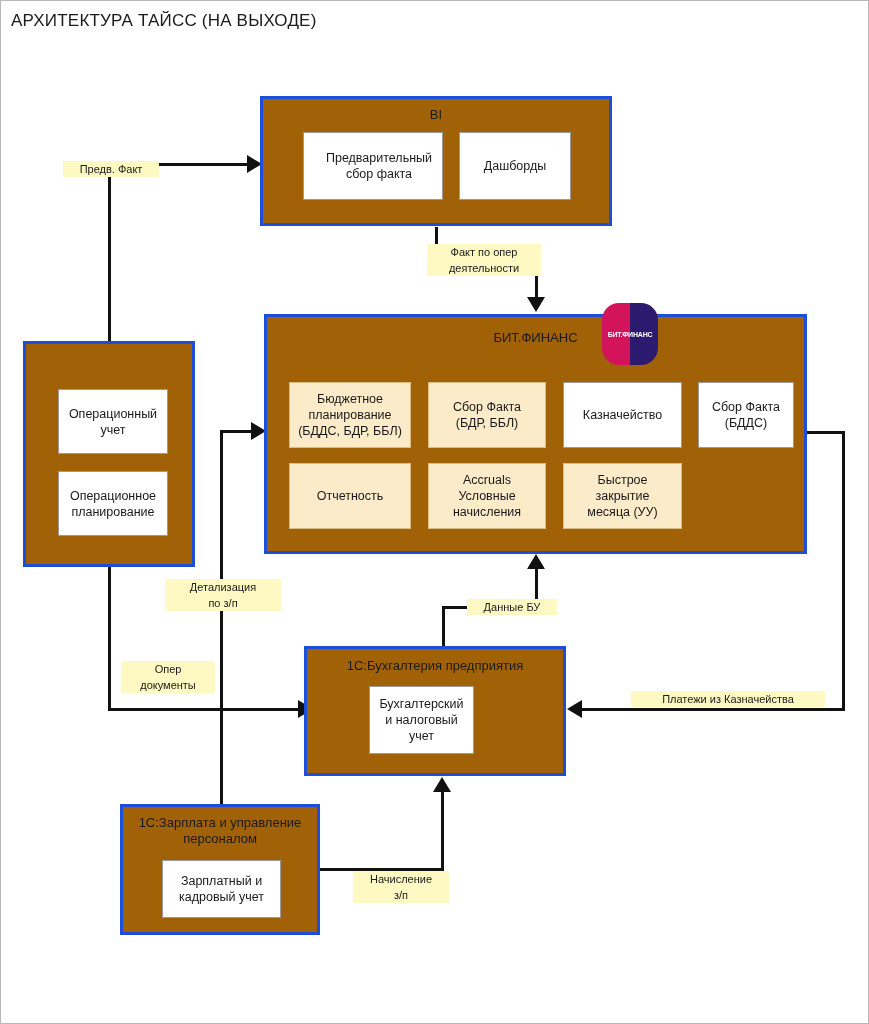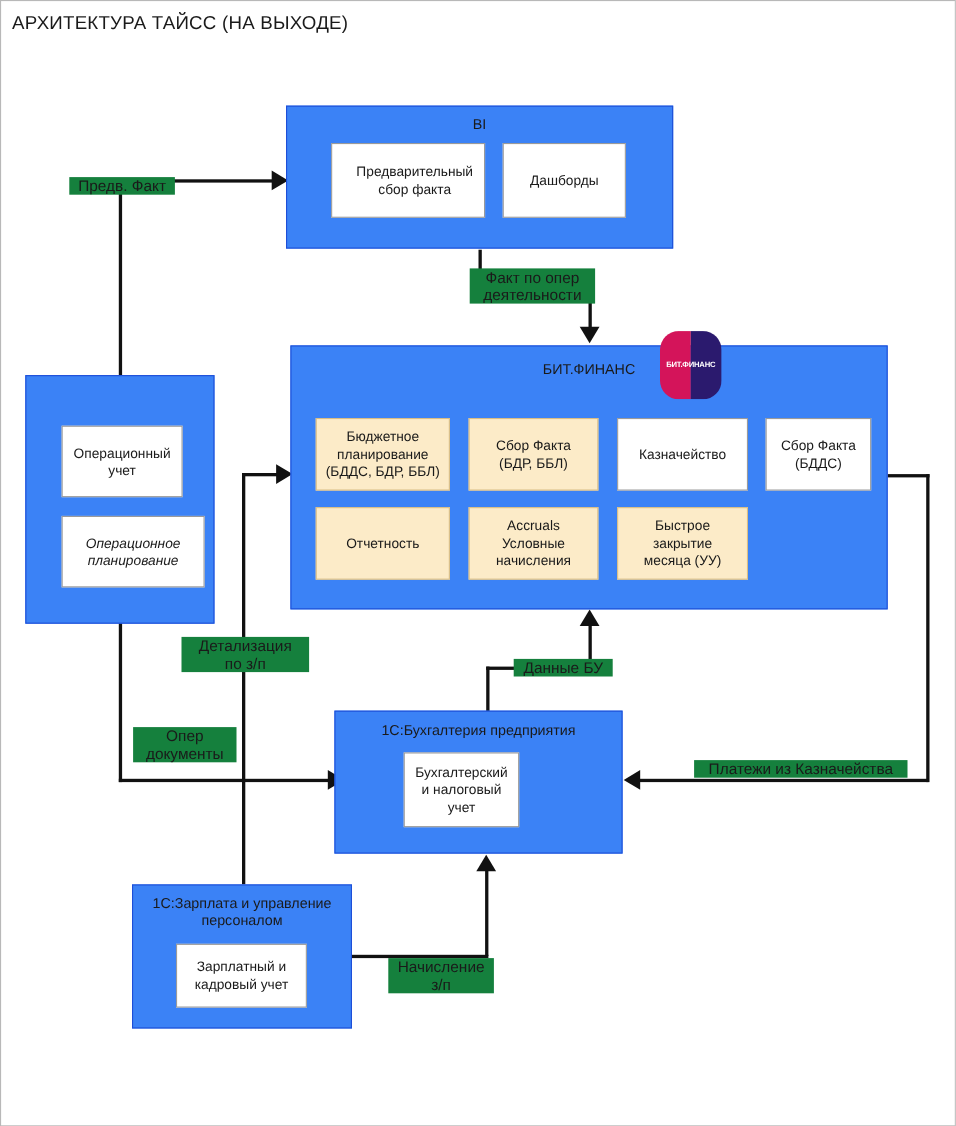--- a/index.html
+++ b/index.html
@@ -8,21 +8,21 @@
     position:relative;width:869px;height:1024px;
     background:#ffffff;border:1px solid #b8b8b8;box-sizing:border-box;
     overflow:hidden;
   }
   #title{
     position:absolute;left:10px;top:10px;
     font-size:17px;color:#1a1a1a;letter-spacing:.2px;white-space:nowrap;
   }
   
   .group{
-    position:absolute;background:#3b82f6;border:1px solid #1d4ed8;
+    position:absolute;background:#a16207;border:3px solid #1d4ed8;
     box-sizing:border-box;
   }
   .group-title{
     position:absolute;left:0;right:0;text-align:center;
     font-size:13px;color:#1a1a1a;line-height:16px;
   }
   
   .tile{
     position:absolute;box-sizing:border-box;
     display:flex;align-items:center;justify-content:center;
@@ -34,22 +34,22 @@
   
   .seg{position:absolute;background:#111111;}
   .seg.h{height:3px;}
   .seg.v{width:3px;}
   .arrow{position:absolute;width:0;height:0;}
   .arrow.right{border-top:9px solid transparent;border-bottom:9px solid transparent;border-left:15px solid #111111;}
   .arrow.left{border-top:9px solid transparent;border-bottom:9px solid transparent;border-right:15px solid #111111;}
   .arrow.down{border-left:9px solid transparent;border-right:9px solid transparent;border-top:15px solid #111111;}
   .arrow.up{border-left:9px solid transparent;border-right:9px solid transparent;border-bottom:15px solid #111111;}
   .edge-label{
-    position:absolute;font-size:14px;line-height:16px;color:#1a1a1a;
-    text-align:center;background:#15803d;padding:0 2px;white-space:pre-line;
+    position:absolute;font-size:11px;line-height:16px;color:#1a1a1a;
+    text-align:center;background:#fef9c3;padding:0 2px;white-space:pre-line;
   }
   
   #bf-logo{
     position:absolute;width:56px;height:62px;border-radius:17px;
     overflow:hidden;display:flex;
   }
   #bf-logo .half-l{width:50%;height:100%;background:#d4145a;}
   #bf-logo .half-r{width:50%;height:100%;background:#2b1a6e;}
   #bf-logo .logo-text{
     position:absolute;left:0;right:0;top:50%;transform:translateY(-50%);
@@ -145,21 +145,21 @@
 закрытие
 месяца (УУ)</span>
     </div>
   </div>
 
   <div class="group" style="left:22px;top:340px;width:172px;height:226px;">
     <div class="tile" style="left:32px;top:45px;width:110px;height:65px;">
       <span style="white-space:pre-line;">Операционный
 учет</span>
     </div>
-    <div class="tile" style="left:32px;top:127px;width:130px;height:65px;font-style:italic;">
+    <div class="tile" style="left:32px;top:127px;width:110px;height:65px;">
       <span style="white-space:pre-line;">Операционное
 планирование</span>
     </div>
   </div>
 
   <div class="group" style="left:303px;top:645px;width:262px;height:130px;">
     <div class="group-title" style="top:9px;">1С:Бухгалтерия предприятия</div>
     <div class="tile" style="left:62px;top:37px;width:105px;height:68px;">
       <span style="white-space:pre-line;">Бухгалтерский
 и налоговый

